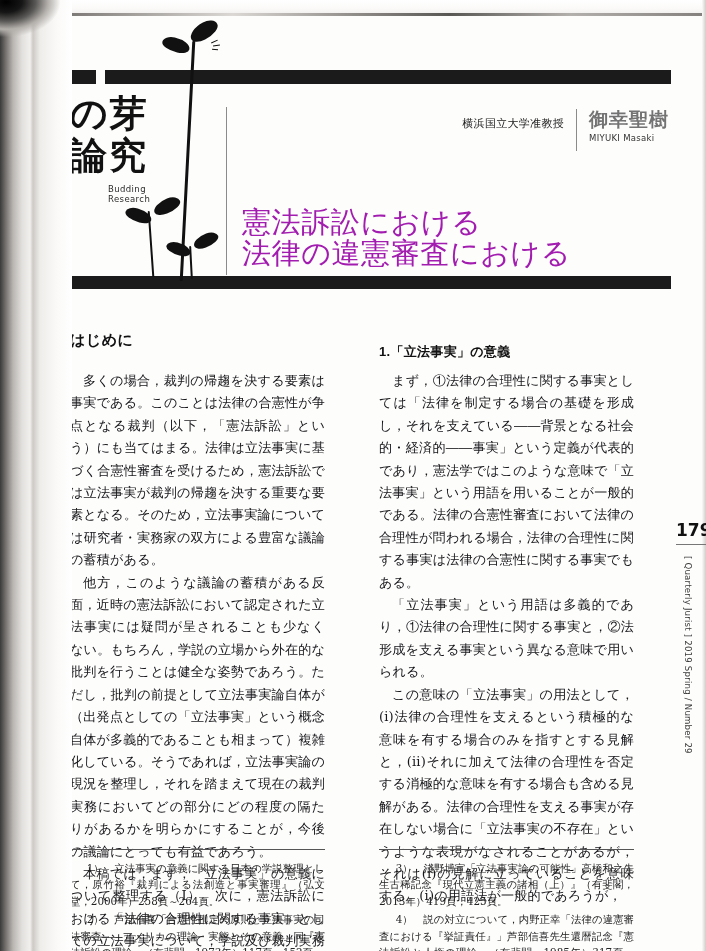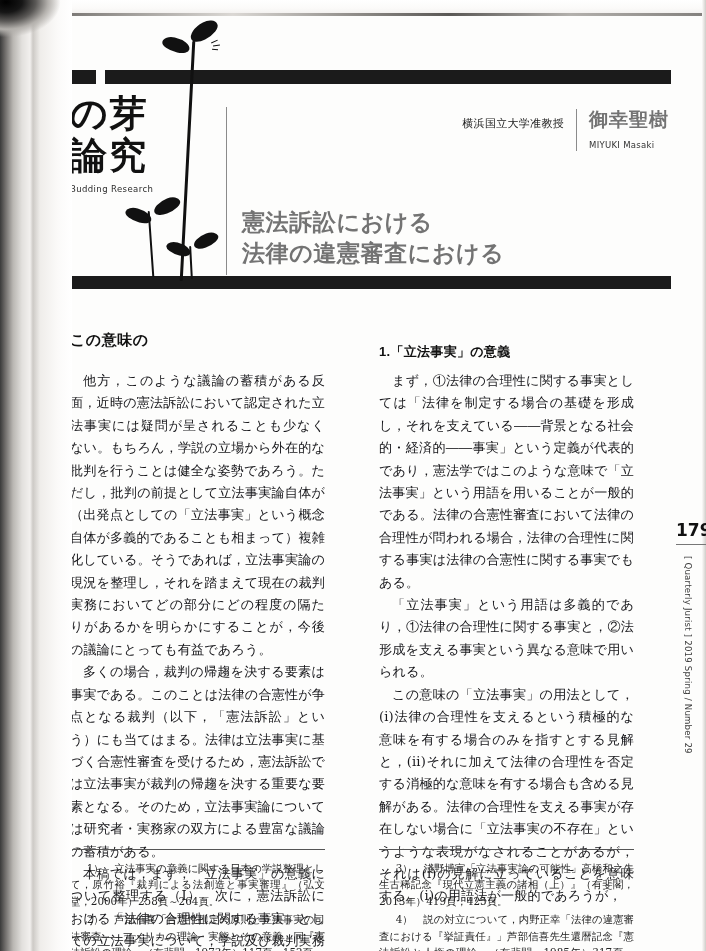--- a/index.html
+++ b/index.html
@@ -46,21 +46,21 @@
   .rule-bottom{position:absolute;left:40px;top:261px;width:601px;height:13px;background:#1b1b1b;}
 
   .logo-block{position:absolute;left:40px;top:78px;width:120px;}
   .logo-kanji{
     font-family:"DejaVu Sans","Liberation Sans",sans-serif;
     font-weight:700;font-size:37px;line-height:42px;color:#111;
     letter-spacing:2px;
   }
   .logo-en{
     font-family:"DejaVu Sans","Liberation Sans",sans-serif;
-    font-size:8.5px;color:#2b2b2b;letter-spacing:.4px;margin-top:7px;
+    font-size:8.5px;color:#2b2b2b;letter-spacing:.4px;margin-top:7px;margin-left:38px;
   }
 
   
   .sprout{position:absolute;}
   .stem{position:absolute;background:#111;border-radius:1px;}
   .leaf{position:absolute;background:#111;border-radius:50% 50% 50% 50%/60% 60% 40% 40%;}
 
   
   .v-divider{position:absolute;left:196px;top:92px;width:1px;height:168px;background:#8b8b8b;}
 
@@ -70,28 +70,28 @@
     font-family:"DejaVu Sans","Liberation Sans",sans-serif;
     font-size:11px;color:#1b1b1b;padding-top:9px;letter-spacing:.3px;
   }
   .byline-sep{width:1px;height:42px;background:#8b8b8b;margin-top:2px;}
   .author-ja{
     font-family:"DejaVu Sans","Liberation Sans",sans-serif;
     font-weight:700;font-size:19px;color:#737373;letter-spacing:1px;text-align:left;
   }
   .author-en{
     font-family:"DejaVu Sans","Liberation Sans",sans-serif;
-    font-size:8.5px;color:#333;margin-top:7px;letter-spacing:.3px;text-align:left;
+    font-size:8.5px;color:#333;margin-top:0;letter-spacing:.3px;text-align:left;
   }
 
   
   .title{
     position:absolute;left:212px;top:192px;
     font-family:"DejaVu Sans","Liberation Sans",sans-serif;
-    font-weight:700;font-size:23px;line-height:31px;color:#737373;letter-spacing:.6px;
+    font-weight:400;font-size:29px;line-height:31px;color:#a21caf;letter-spacing:.6px;
   }
 
   
   .col{position:absolute;top:316px;width:255px;}
   .col-left{left:40px;}
   .col-right{left:349px;}
 
   .h-intro{
     font-family:"DejaVu Sans","Liberation Sans",sans-serif;
     font-weight:700;font-size:15px;color:#111;margin:0 0 20px 0;letter-spacing:.5px;
@@ -198,23 +198,23 @@
       <div class="author-en">MIYUKI Masaki</div>
     </div>
   </div>
 
   <div class="title">
     <div>憲法訴訟における</div>
     <div>法律の違憲審査における</div>
   </div>
 
   <div class="col col-left">
-    <h2 class="h-intro">この意味の</h2>
+    <h2 class="h-intro">はじめに</h2>
+    <p class="body">多くの場合，裁判の帰趨を決する要素は事実である。このことは法律の合憲性が争点となる裁判（以下，「憲法訴訟」という）にも当てはまる。法律は立法事実に基づく合憲性審査を受けるため，憲法訴訟では立法事実が裁判の帰趨を決する重要な要素となる。そのため，立法事実論については研究者・実務家の双方による豊富な議論の蓄積がある。</p>
     <p class="body">他方，このような議論の蓄積がある反面，近時の憲法訴訟において認定された立法事実には疑問が呈されることも少なくない。もちろん，学説の立場から外在的な批判を行うことは健全な姿勢であろう。ただし，批判の前提として立法事実論自体が（出発点としての「立法事実」という概念自体が多義的であることも相まって）複雑化している。そうであれば，立法事実論の現況を整理し，それを踏まえて現在の裁判実務においてどの部分にどの程度の隔たりがあるかを明らかにすることが，今後の議論にとっても有益であろう。</p>
-    <p class="body">多くの場合，裁判の帰趨を決する要素は事実である。このことは法律の合憲性が争点となる裁判（以下，「憲法訴訟」という）にも当てはまる。法律は立法事実に基づく合憲性審査を受けるため，憲法訴訟では立法事実が裁判の帰趨を決する重要な要素となる。そのため，立法事実論については研究者・実務家の双方による豊富な議論の蓄積がある。</p>
     <p class="body">本稿では，まず，「立法事実」の意義について整理する（Ⅰ）。次に，憲法訴訟における「法律の合理性に関する事実」としての立法事実について，学説及び裁判実務との隔たりを明</p>
   </div>
 
   <div class="col col-right">
     <h3 class="h2">1.「立法事実」の意義</h3>
     <p class="body"><span>まず，①法律の合理性に関する事実としては「法律を制定する場合の基礎を形成し，それを支えている――背景となる社会的・経済的――事実」という定義が代表的であり，憲法学ではこのような意味で「立法事実」という用語を用いることが一般的である。法律の合憲性審査において法律の合理性が問われる場合，法律の合理性に関する事実は法律の合憲性に関する事実でもある。</span></p>
     <p class="body"><span>「立法事実」という用語は多義的であり，①法律の合理性に関する事実と，②法形成を支える事実という異なる意味で用いられる。</span></p>
     <p class="body"><span>この意味の「立法事実」の用法として，(i)法律の合理性を支えるという積極的な意味を有する場合のみを指すとする見解と，(ii)それに加えて法律の合理性を否定する消極的な意味を有する場合も含める見解がある。法律の合理性を支える事実が存在しない場合に「立法事実の不存在」というような表現がなされることがあるが，それは(i)の見解に立っていることを意味する。(i)の用語法が一般的であろうが，</span></p>
   </div>
 

